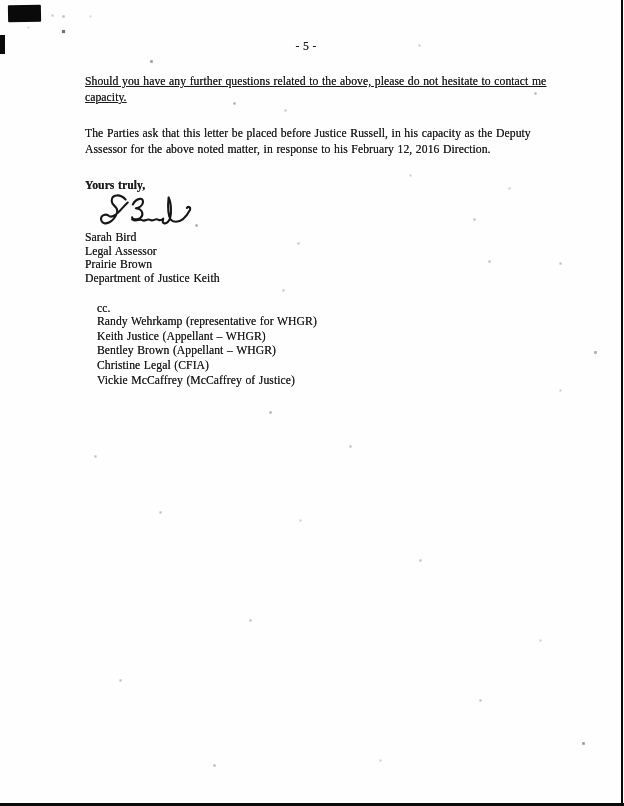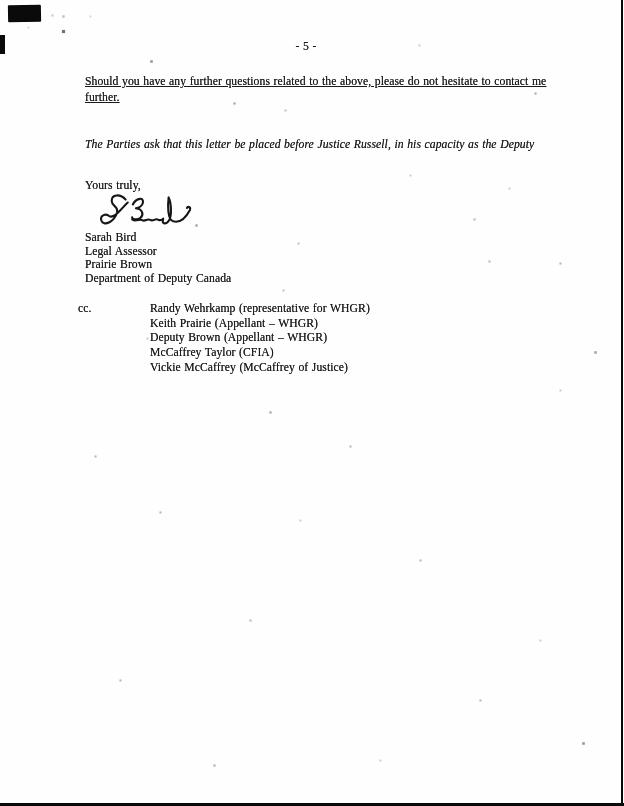--- a/index.html
+++ b/index.html
@@ -27,50 +27,50 @@
     top: 40px;
     left: 0;
     width: 612px;
     text-align: center;
   }
   .para .line {
     white-space: nowrap;
     height: 16px;
   }
   .para1 { top: 75px; left: 85px; text-decoration: underline; }
-  .para2 { top: 138px; left: 85px; font-style: italic; }
-  .closing { top: 179px; left: 85px; }
+  .para2 { top: 127px; left: 85px; }
+  .closing { top: 179px; left: 85px; font-weight: bold; }
   .signature-svg {
     position: absolute;
     left: 96px;
     top: 192px;
     transform: rotate(-1.5deg);
   }
   .signature-svg path {
     fill: none;
     stroke: #161616;
     stroke-width: 2.1;
     stroke-linecap: round;
     stroke-linejoin: round;
   }
   .signer { top: 231px; left: 85px; }
   .signer .line {
     white-space: nowrap;
     height: 13.6px;
   }
   .cc-block {
     top: 302px;
-    left: 78px;
+    left: 97px;
     display: flex;
+    flex-direction: column;
   }
   .cc-label { width: 35px; }
   .cc-list .line {
     white-space: nowrap;
     height: 14.7px;
-    margin-left: 37px;
   }
   
   .artifact {
     position: absolute;
     background: #0a0a0a;
   }
   .artifact-topleft-rect {
     left: 8px; top: 5px;
     width: 33px; height: 17px;
     border-radius: 1px;
@@ -139,47 +139,48 @@
   <div class="artifact artifact-topleft-rect"></div>
   <div class="artifact artifact-left-edge-mark"></div>
   <div class="artifact artifact-right-line"></div>
   <div class="artifact artifact-bottom-bar"></div>
   <div class="specks"></div>
 
   <div class="txt page-number">- 5 -</div>
 
   <div class="txt para para1">
     <div class="line">Should you have any further questions related to the above, please do not hesitate to contact me</div>
-    <div class="line">further.</div>
+    <div class="line">capacity.</div>
   </div>
 
   <div class="txt para para2">
     <div class="line">The Parties ask that this letter be placed before Justice Russell, in his capacity as the Deputy</div>
+    <div class="line">Assessor for the above noted matter, in response to his February 12, 2016 Direction.</div>
   </div>
 
   <div class="txt closing">Yours truly,</div>
 
   <svg class="signature-svg" width="104" height="40" viewBox="0 0 104 40" aria-hidden="true">
     <path d="M30,7 C25,1 16,1 16,8 C16,14 23,13 21,20 C18,29 7,34 5,27 C4,22 10,20 13,23 C18,27 26,15 32,10"></path>
     <path d="M37,12 C41,5 49,5 47,11 C46,15 40,16 40,16 C47,17 48,23 44,26 C41,28 36,27 36,25"></path>
     <path d="M36,27 C40,30 43,26 46,28 C49,30 51,26 54,28 C57,30 59,26 62,28 C64,29 66,28 67,27"></path>
     <path d="M67,28 C65,32 69,33 72,30 C75,27 75,22 75,18 C75,13 74,8 73,6 C72,13 71,28 77,30 C84,32 90,26 94,19 C95,16 92,15 91,17"></path>
   </svg>
 
   <div class="txt signer">
     <div class="line">Sarah Bird</div>
     <div class="line">Legal Assessor</div>
     <div class="line">Prairie Brown</div>
-    <div class="line">Department of Deputy Canada</div>
+    <div class="line">Department of Justice Keith</div>
   </div>
 
   <div class="txt cc-block">
     <div class="cc-label">cc.</div>
     <div class="cc-list">
       <div class="line">Randy Wehrkamp (representative for WHGR)</div>
-      <div class="line">Keith Prairie (Appellant – WHGR)</div>
-      <div class="line">Deputy Brown (Appellant – WHGR)</div>
-      <div class="line">McCaffrey Taylor (CFIA)</div>
+      <div class="line">Keith Justice (Appellant – WHGR)</div>
+      <div class="line">Bentley Brown (Appellant – WHGR)</div>
+      <div class="line">Christine Legal (CFIA)</div>
       <div class="line">Vickie McCaffrey (McCaffrey of Justice)</div>
     </div>
   </div>
 
 </div>
 
 </body></html>

